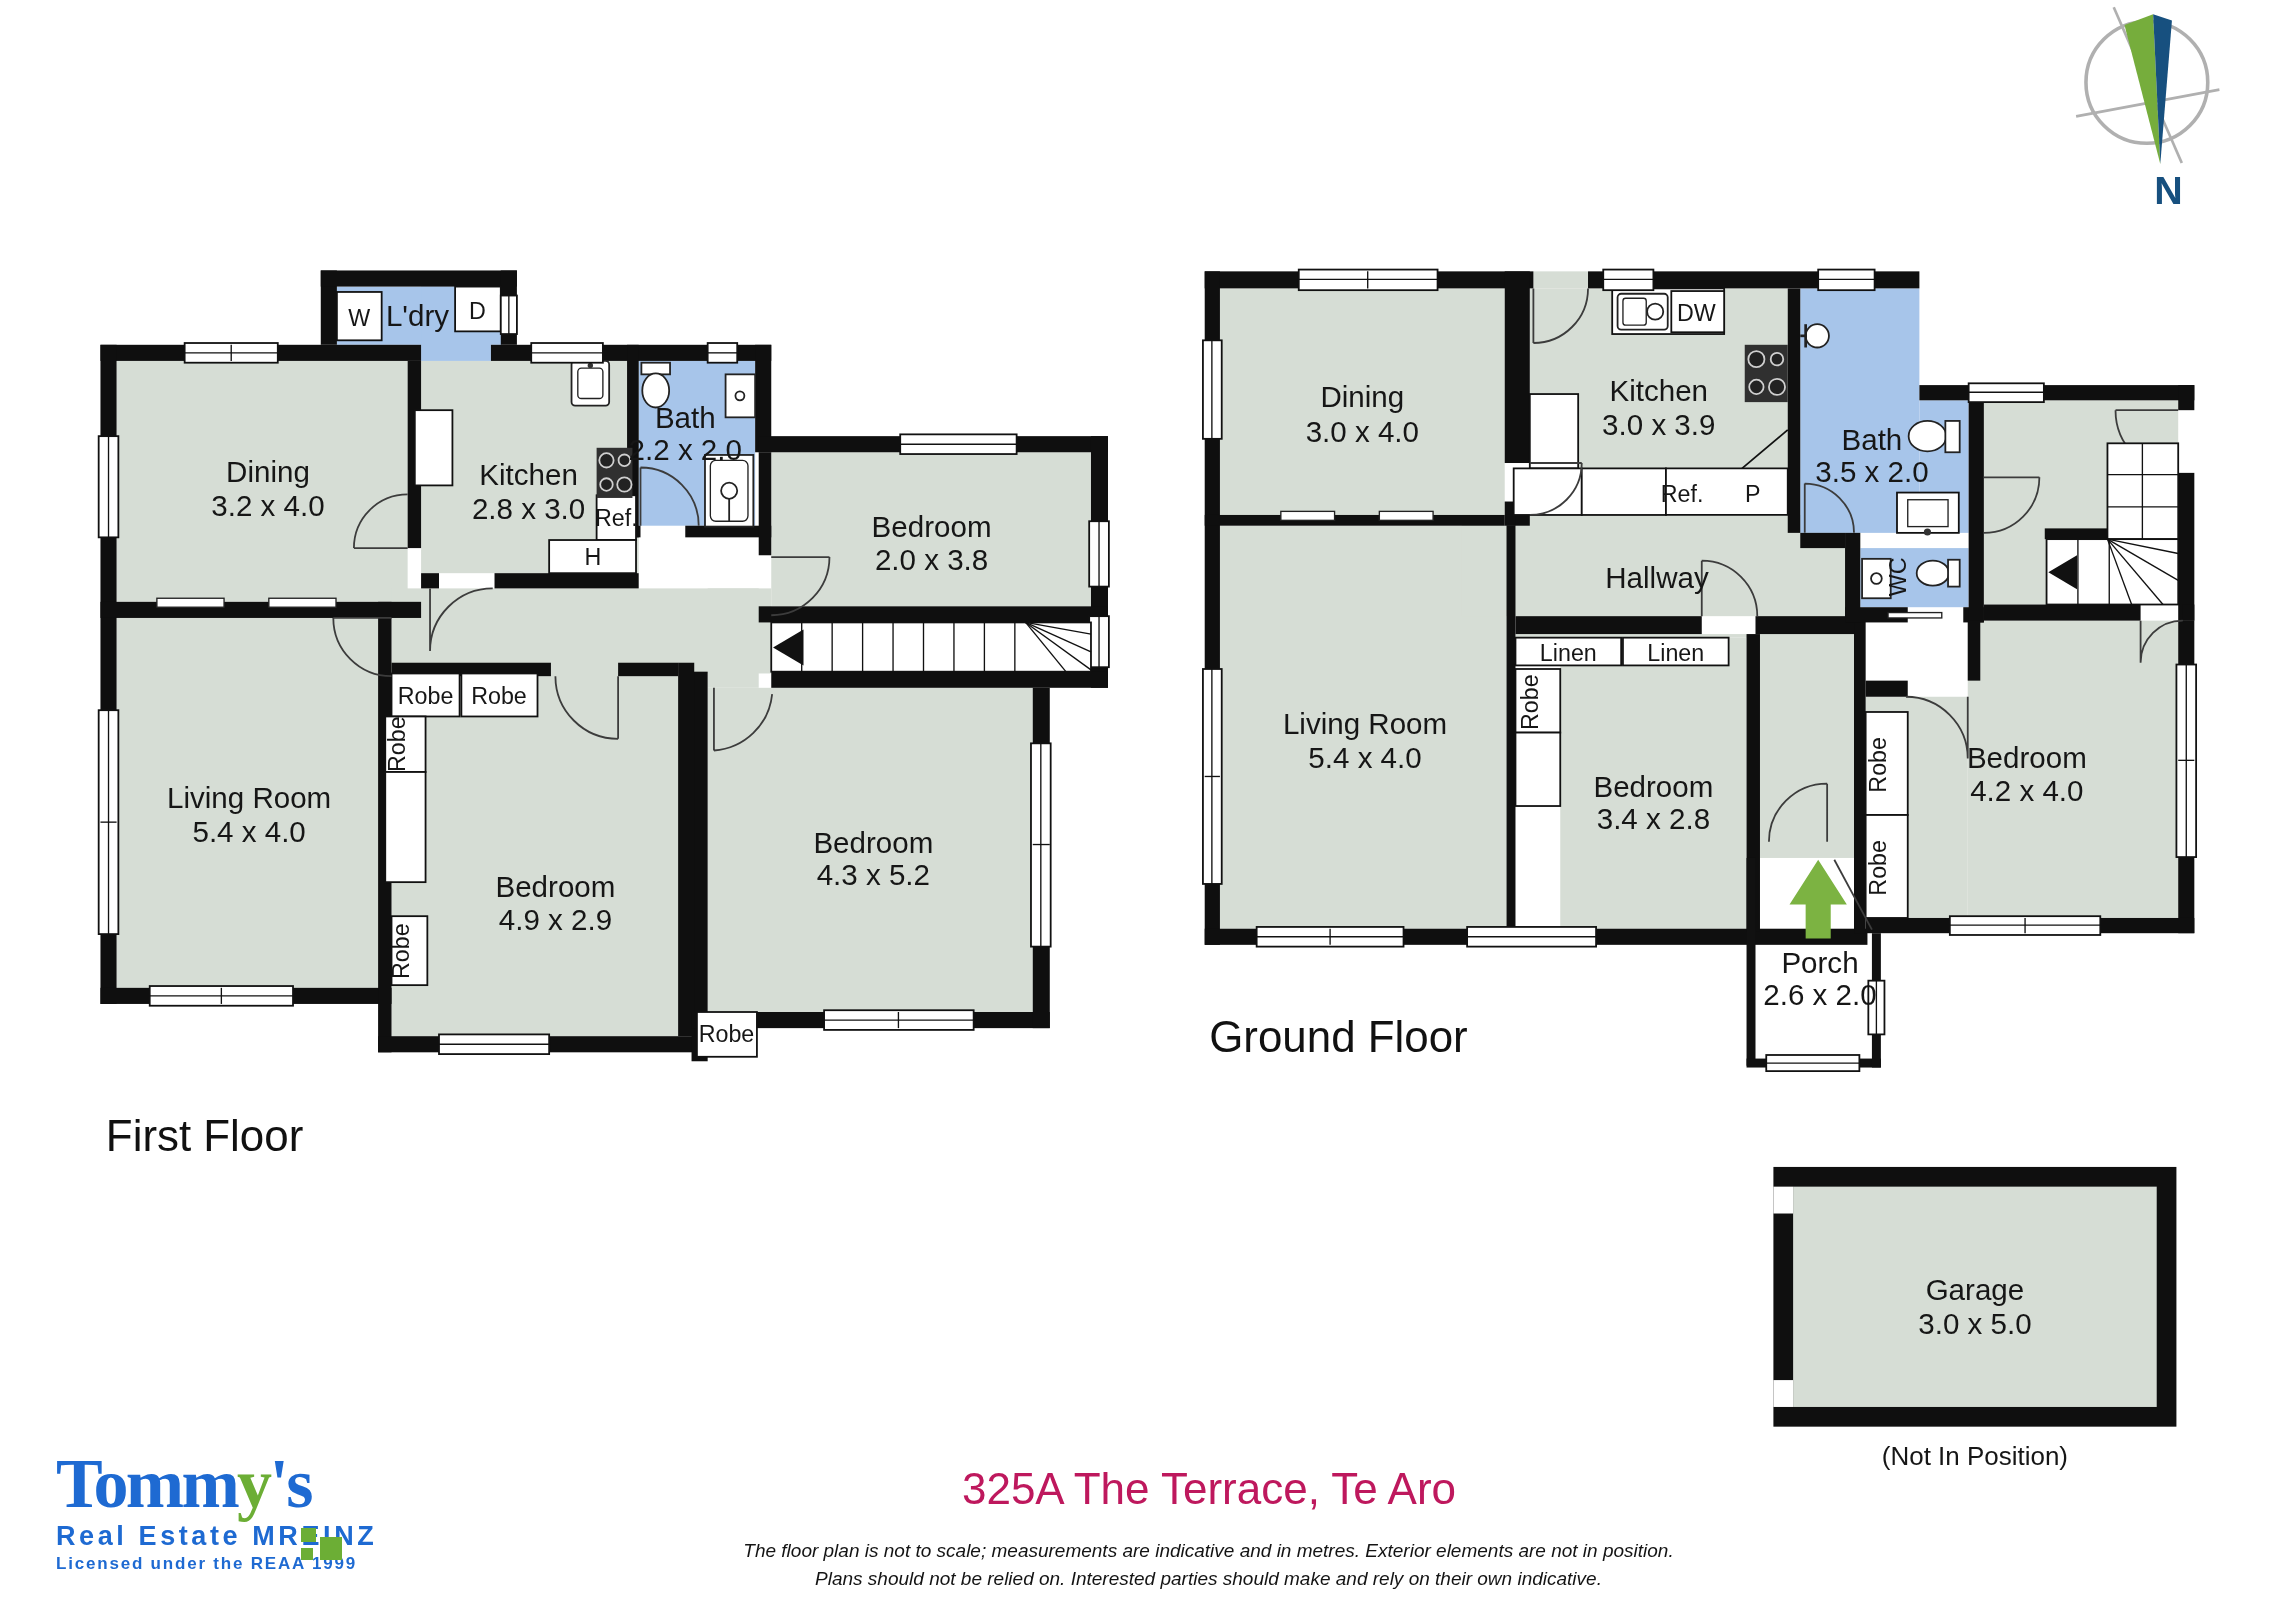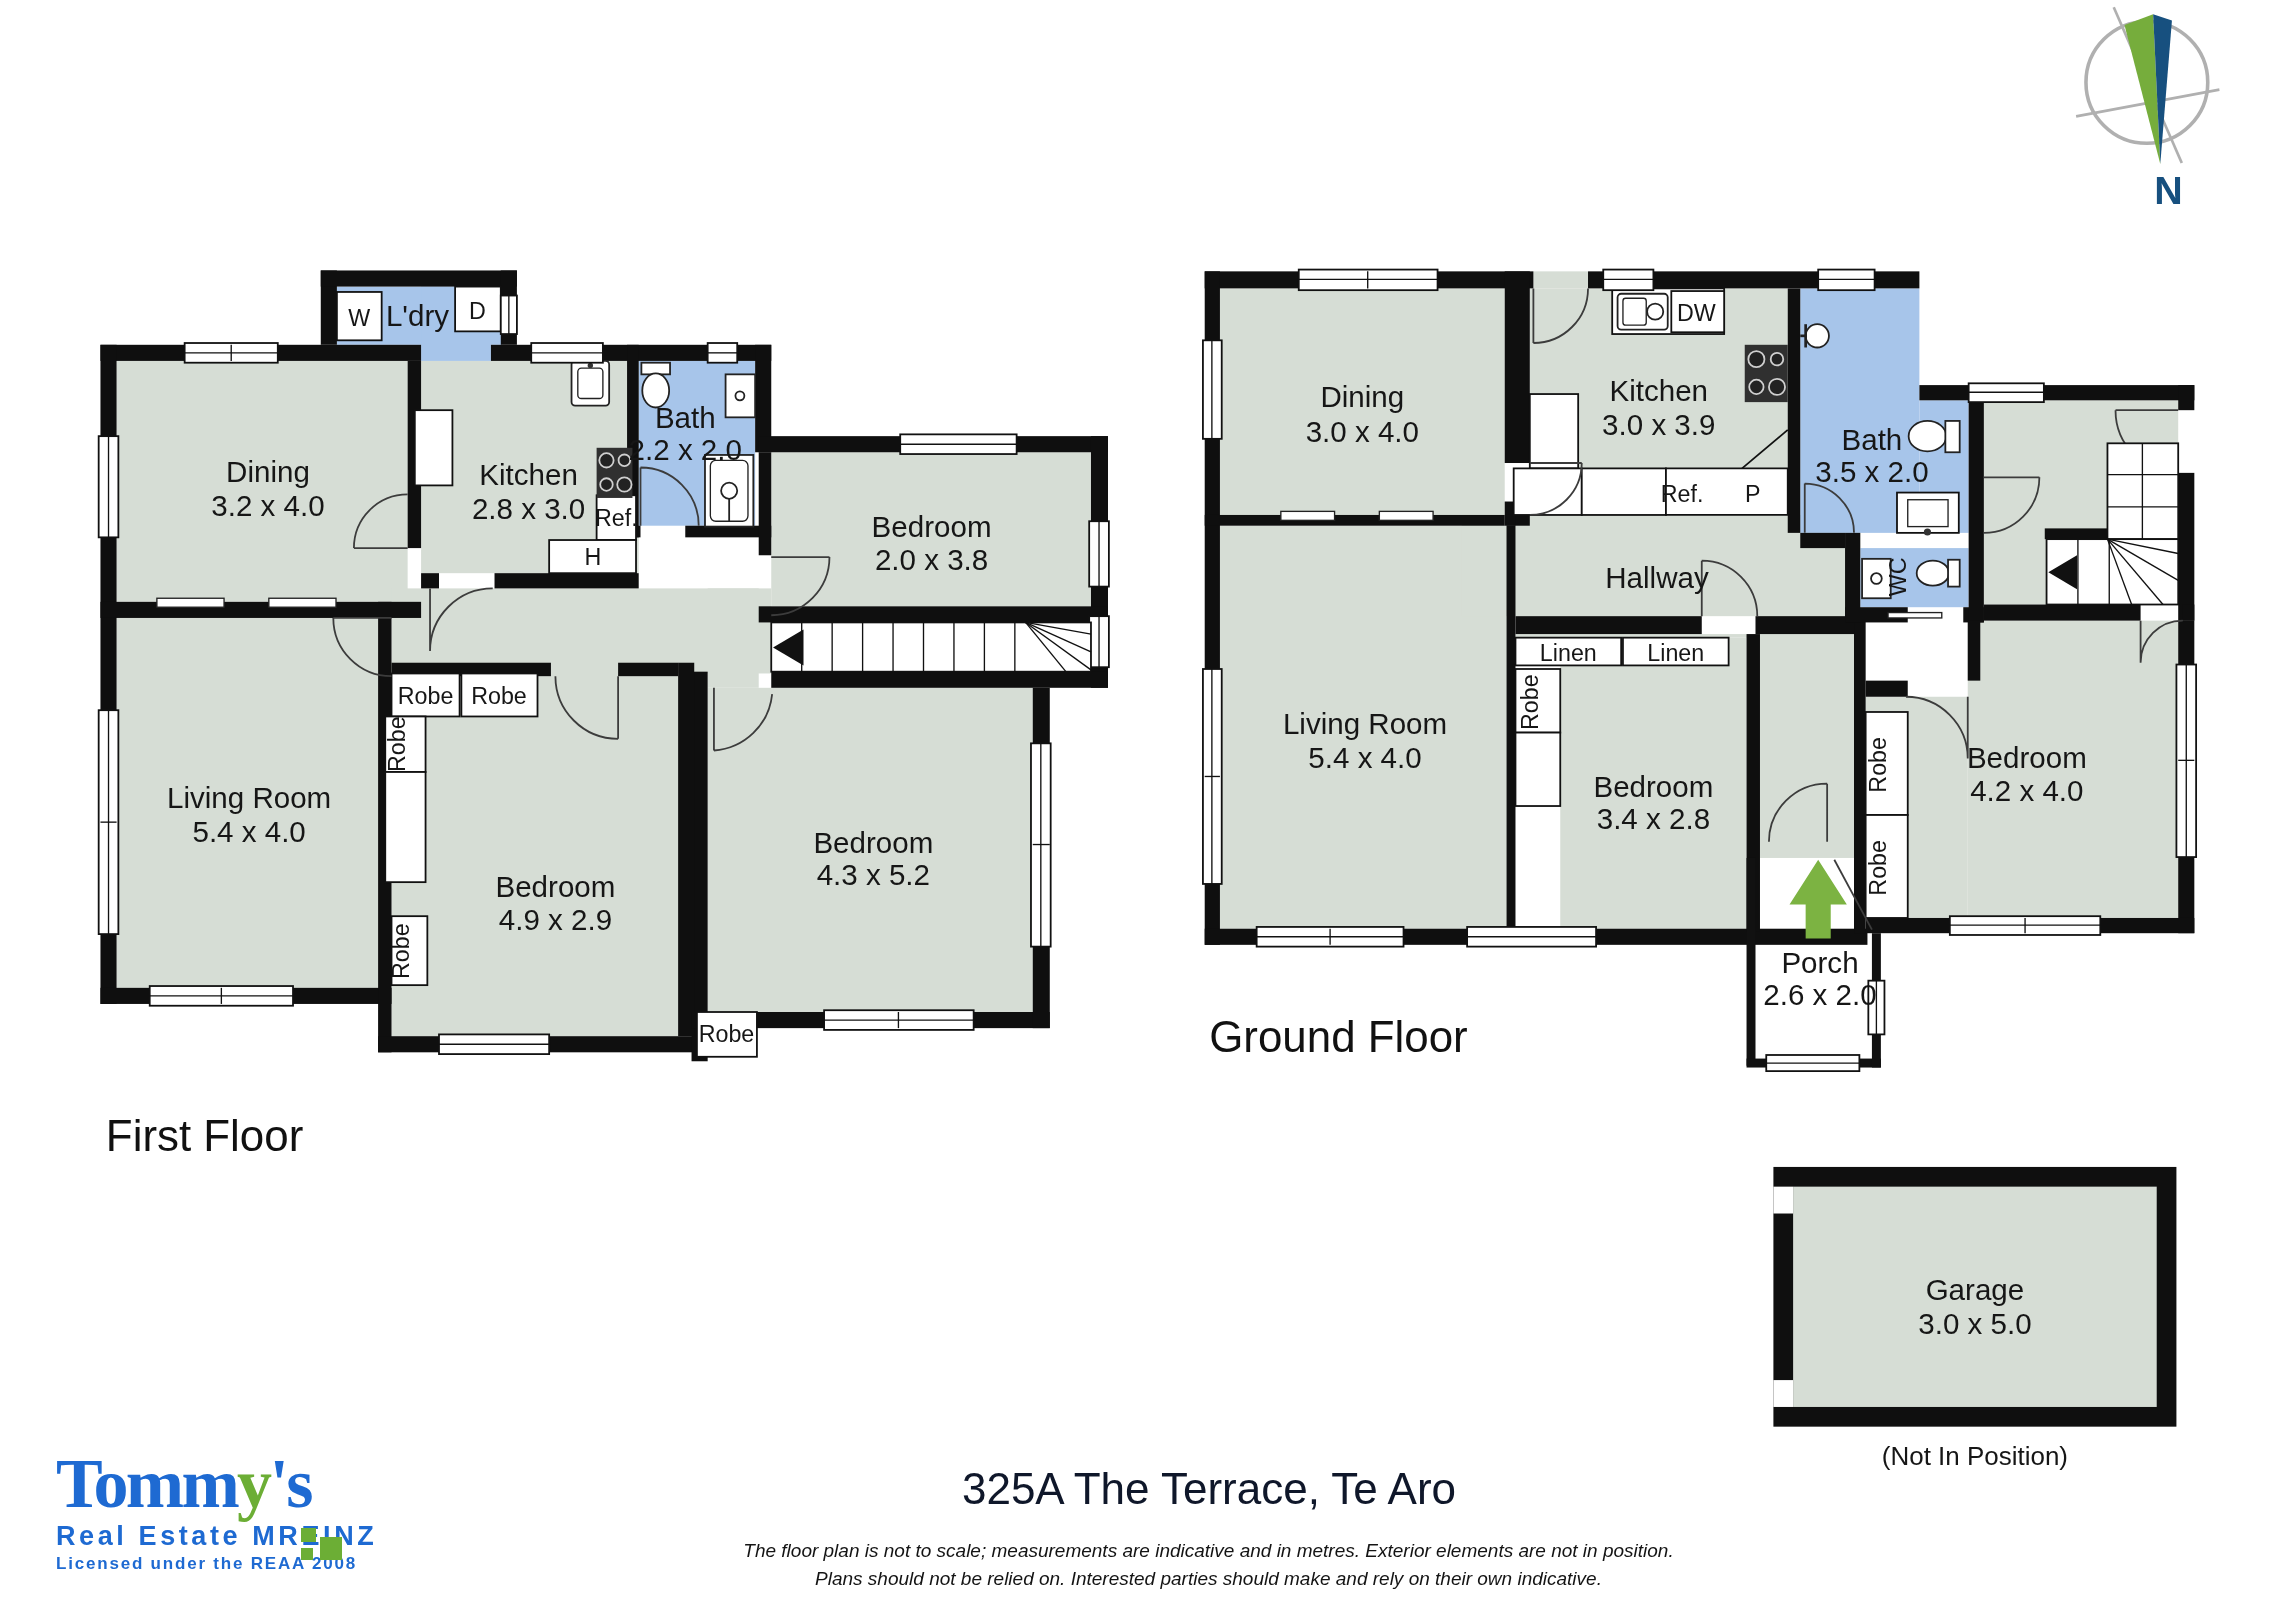--- a/index.html
+++ b/index.html
@@ -22,21 +22,21 @@
   .floorlbl{font-size:49px;fill:#111;text-anchor:start;}
   .fix{fill:#ffffff;stroke:#222;stroke-width:2px;}
   .dark{fill:#303030;}
   .burner{fill:#222;stroke:#cfcfcf;stroke-width:2px;}
   
   .logo{position:absolute;left:56px;top:1449px;width:412px;}
   .logo-word{font-weight:bold;font-size:70px;letter-spacing:-2.7px;line-height:1;font-family:Liberation Serif, serif;}
   .logo-sub1{font-weight:bold;font-size:27px;letter-spacing:3.6px;margin-top:1.8px;}
   .logo-sub2{font-weight:bold;font-size:17px;letter-spacing:1.8px;margin-top:2.7px;}
   .addr{position:absolute;left:761px;top:1464px;width:896px;text-align:center;
-        font-size:44px;color:#0f172a;}
+        font-size:44px;color:#be185d;}
   .disc{position:absolute;left:716px;top:1537px;width:985px;text-align:center;
         font-size:19px;color:#141414;line-height:28px;font-style:italic;}
   .produced{position:absolute;left:1836px;top:1544px;width:448px;text-align:right;color:#3b3537;}
   .produced .pre{font-size:30px;}
   .produced .brand{font-size:34px;font-weight:bold;letter-spacing:2.7px;}
   .keybits{position:absolute;left:301px;top:1528px;width:45px;height:41px;}
   .keybits div{position:absolute;}
 </style>
 </head>
 <body>
@@ -444,21 +444,21 @@
     <rect x="1980" y="1541" width="22" height="30" fill="#ffffff"></rect>
     <text class="lbl" x="2205" y="1452">Garage</text>
     <text class="lbl" x="2205" y="1490">3.0 x 5.0</text>
     <text class="sm" x="2205" y="1636" style="font-size:29px">(Not In Position)</text>
   </g>
 </svg>
 
   <div class="logo">
     <div class="logo-word"><span style="color:#1e6ad2">Tomm</span><span style="color:#6cae35">y</span><span style="color:#1e6ad2">'s</span></div>
     <div class="logo-sub1" style="color:#1e6ad2">Real Estate MREINZ</div>
-    <div class="logo-sub2" style="color:#1e6ad2">Licensed under the REAA 2008</div>
+    <div class="logo-sub2" style="color:#1e6ad2">Licensed under the REAA 1999</div>
   </div>
   <div class="keybits">
     <div style="left:0;top:0;width:15px;height:14.3px;background:#6cae35"></div>
     <div style="left:19px;top:9px;width:21.5px;height:23px;background:#6cae35"></div>
     <div style="left:0;top:19.7px;width:11.6px;height:12.5px;background:#6cae35"></div>
   </div>
 
   <div class="addr">325A The Terrace, Te Aro</div>
 
   <div class="disc">

